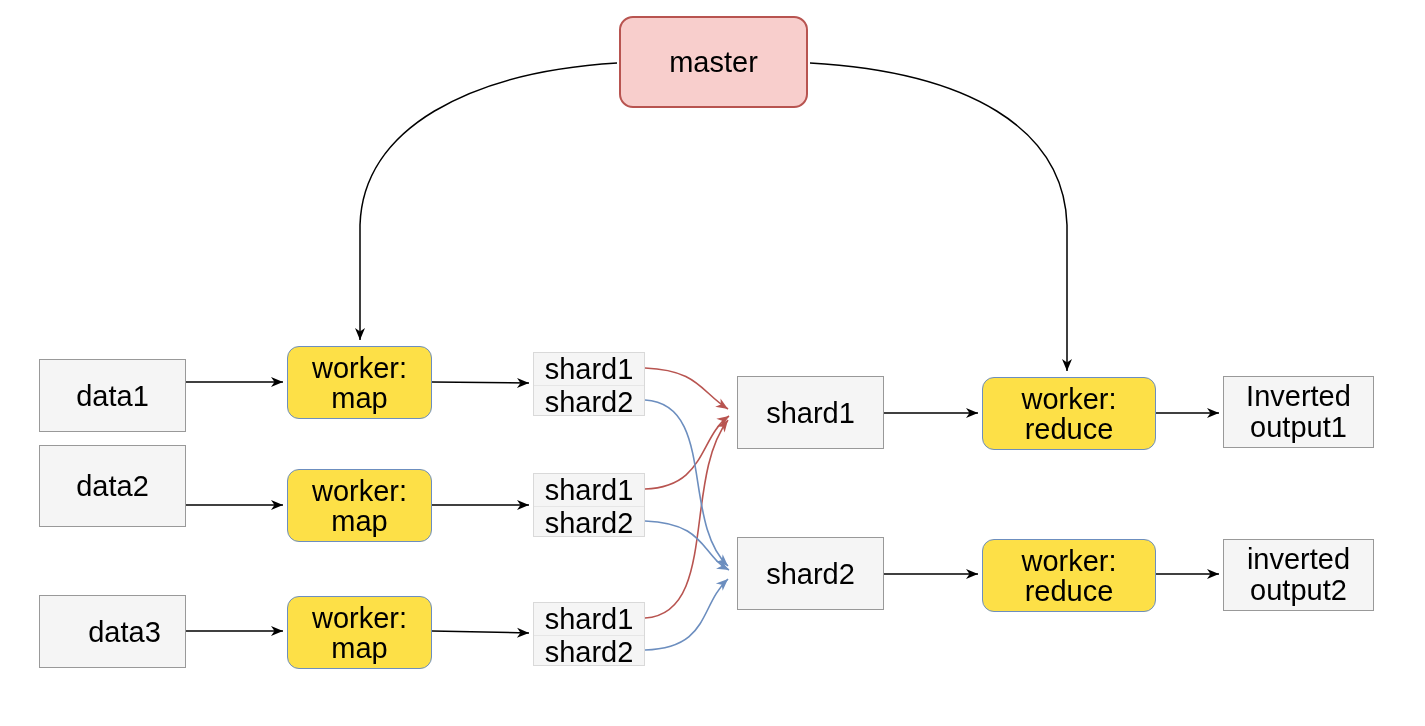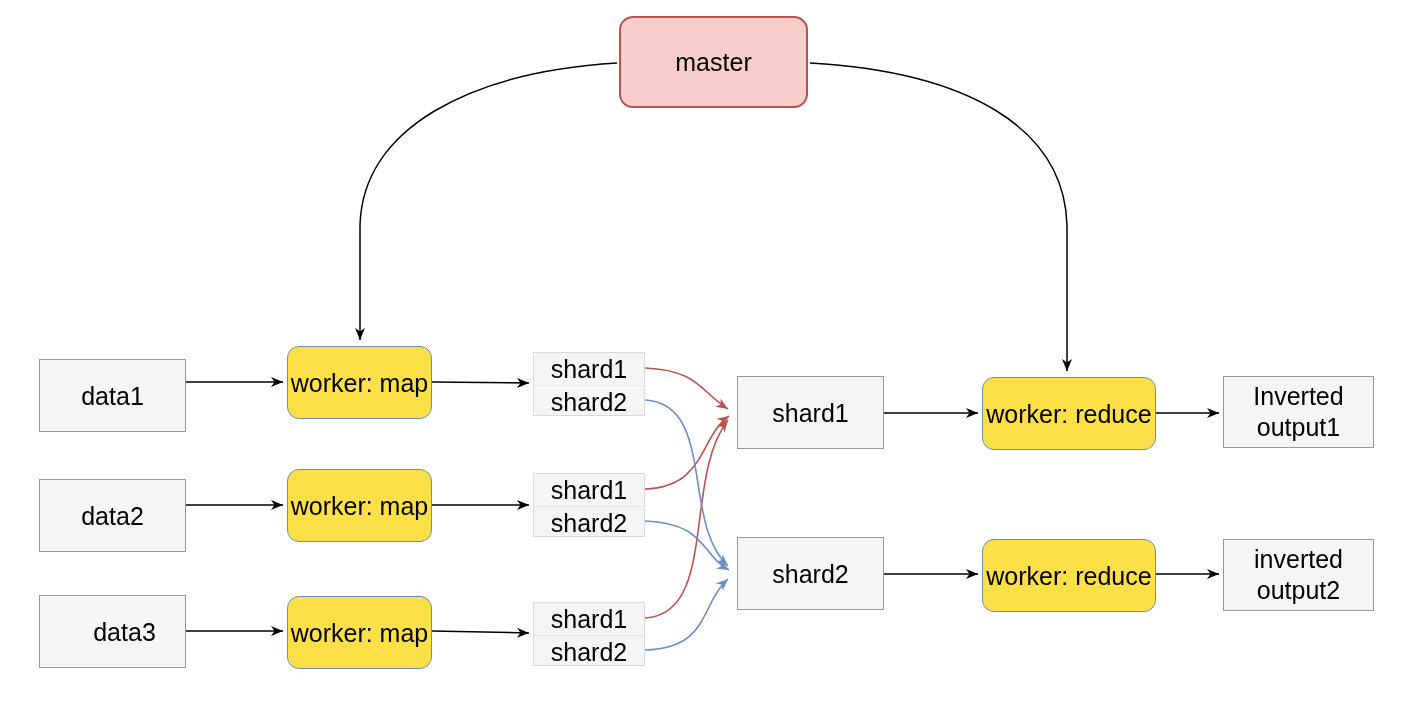--- a/index.html
+++ b/index.html
@@ -9,21 +9,21 @@
     background:#ffffff;
     font-family:"Liberation Sans", sans-serif;
     color:#000000;
     overflow:hidden;
   }
   .edges{position:absolute;left:0;top:0;z-index:0;}
   .node{
     position:absolute;z-index:1;
     display:flex;align-items:center;justify-content:center;
     box-sizing:border-box;
-    font-size:25px;line-height:30px;text-align:center;
+    font-size:29px;line-height:30px;text-align:center;
     background:#f5f5f5;border:1.5px solid #999999;
   }
   .node.rounded{border-radius:12px;}
   .node.master{
     background:#f8cecc;border:2px solid #b85450;border-radius:14px;
   }
   .node.blue{
     background:#fde047;border:1.5px solid #6c8ebf;
   }
   .node.list{
@@ -89,21 +89,21 @@
     <span>data1</span>
   </div>
   <div class="node blue rounded" style="left:287px;top:346px;width:145px;height:73px;">
     <span>worker: map</span>
   </div>
   <div class="node list" style="left:533px;top:352px;width:112px;height:64px;">
     <div class="list-row">shard1</div>
     <div class="list-row">shard2</div>
   </div>
 
-  <div class="node" style="left:39px;top:479px;width:147px;height:73px;">
+  <div class="node" style="left:39px;top:445px;width:147px;height:82px;">
     <span>data2</span>
   </div>
   <div class="node blue rounded" style="left:287px;top:469px;width:145px;height:73px;">
     <span>worker: map</span>
   </div>
   <div class="node list" style="left:533px;top:473px;width:112px;height:64px;">
     <div class="list-row">shard1</div>
     <div class="list-row">shard2</div>
   </div>
 

